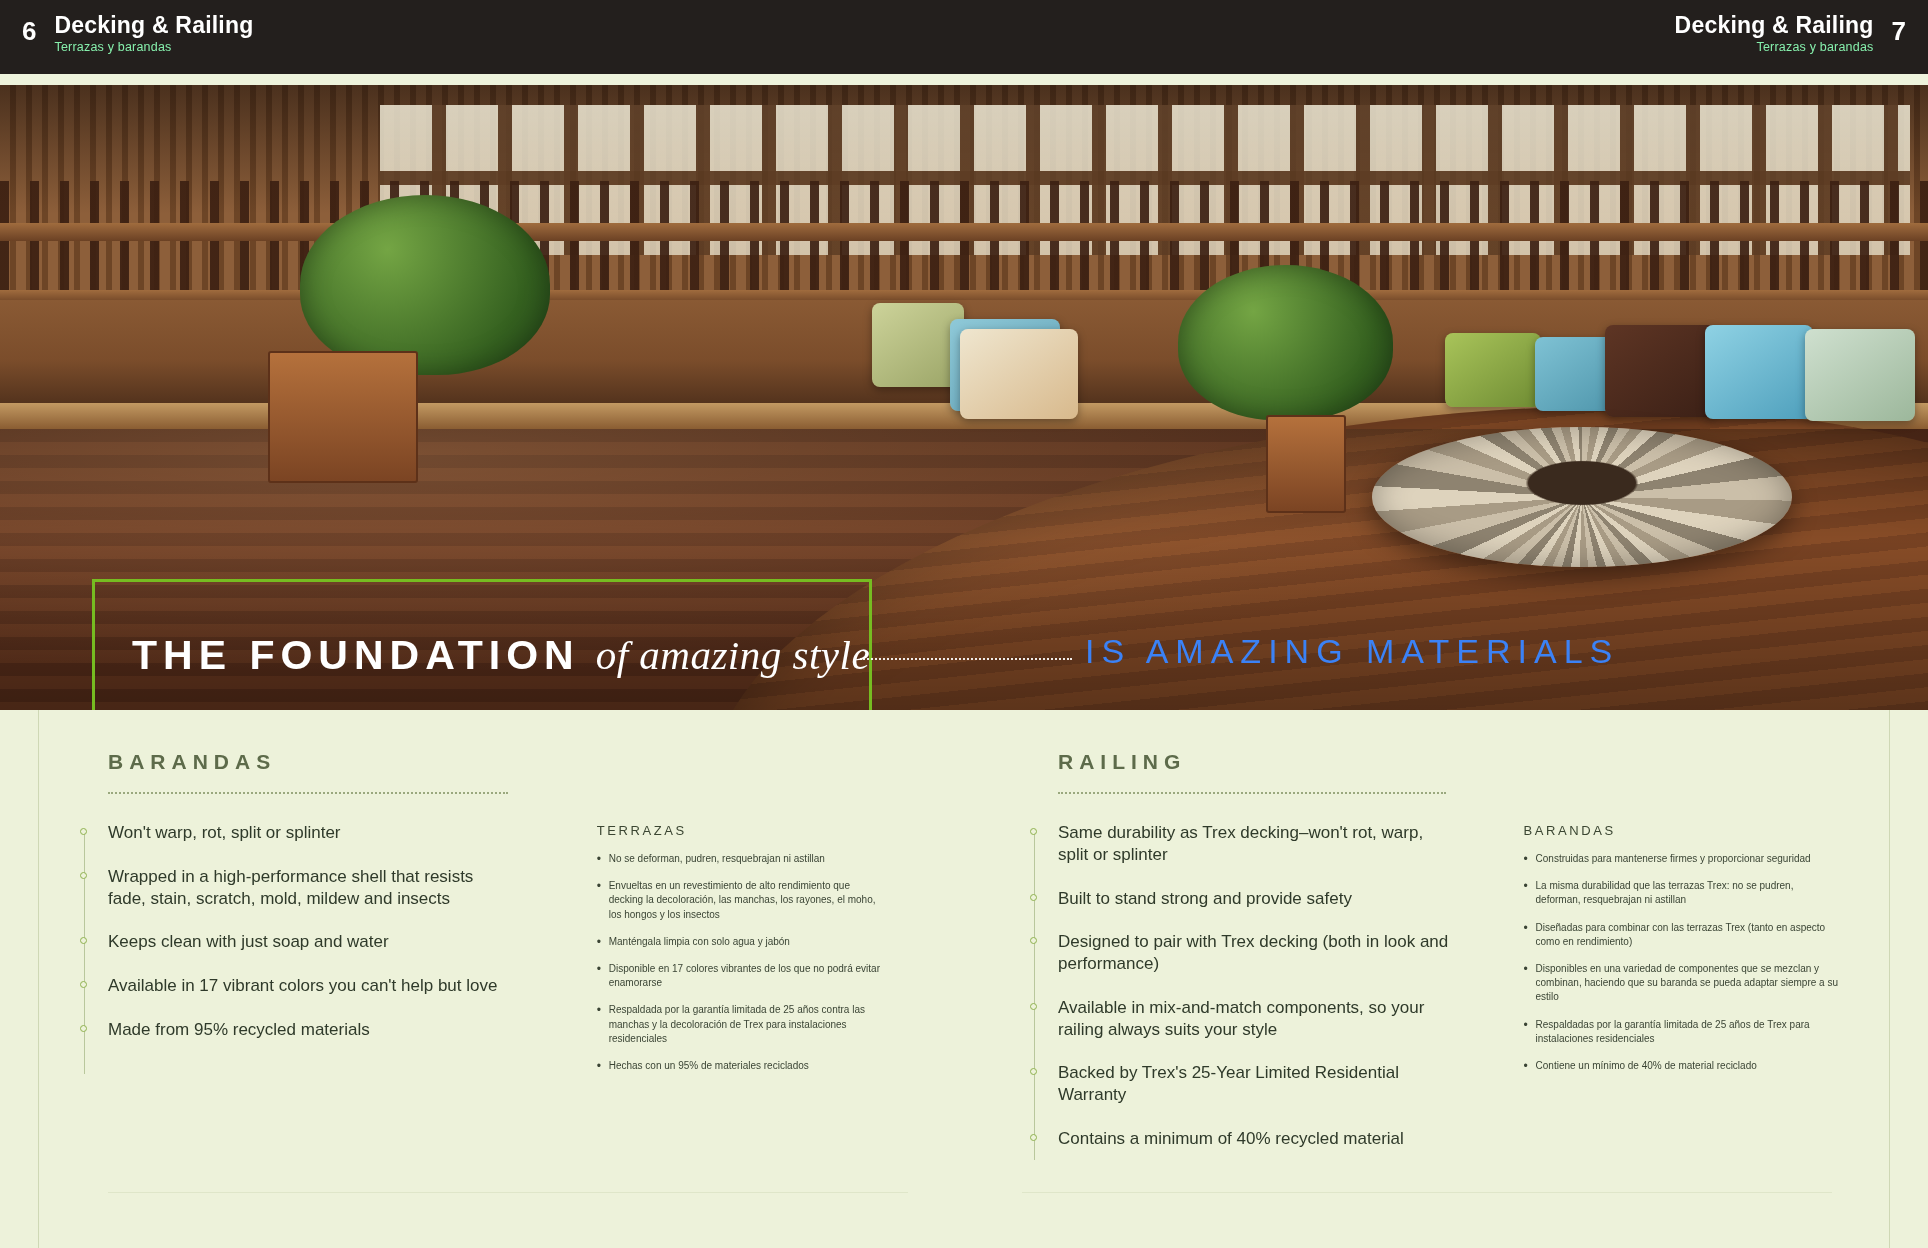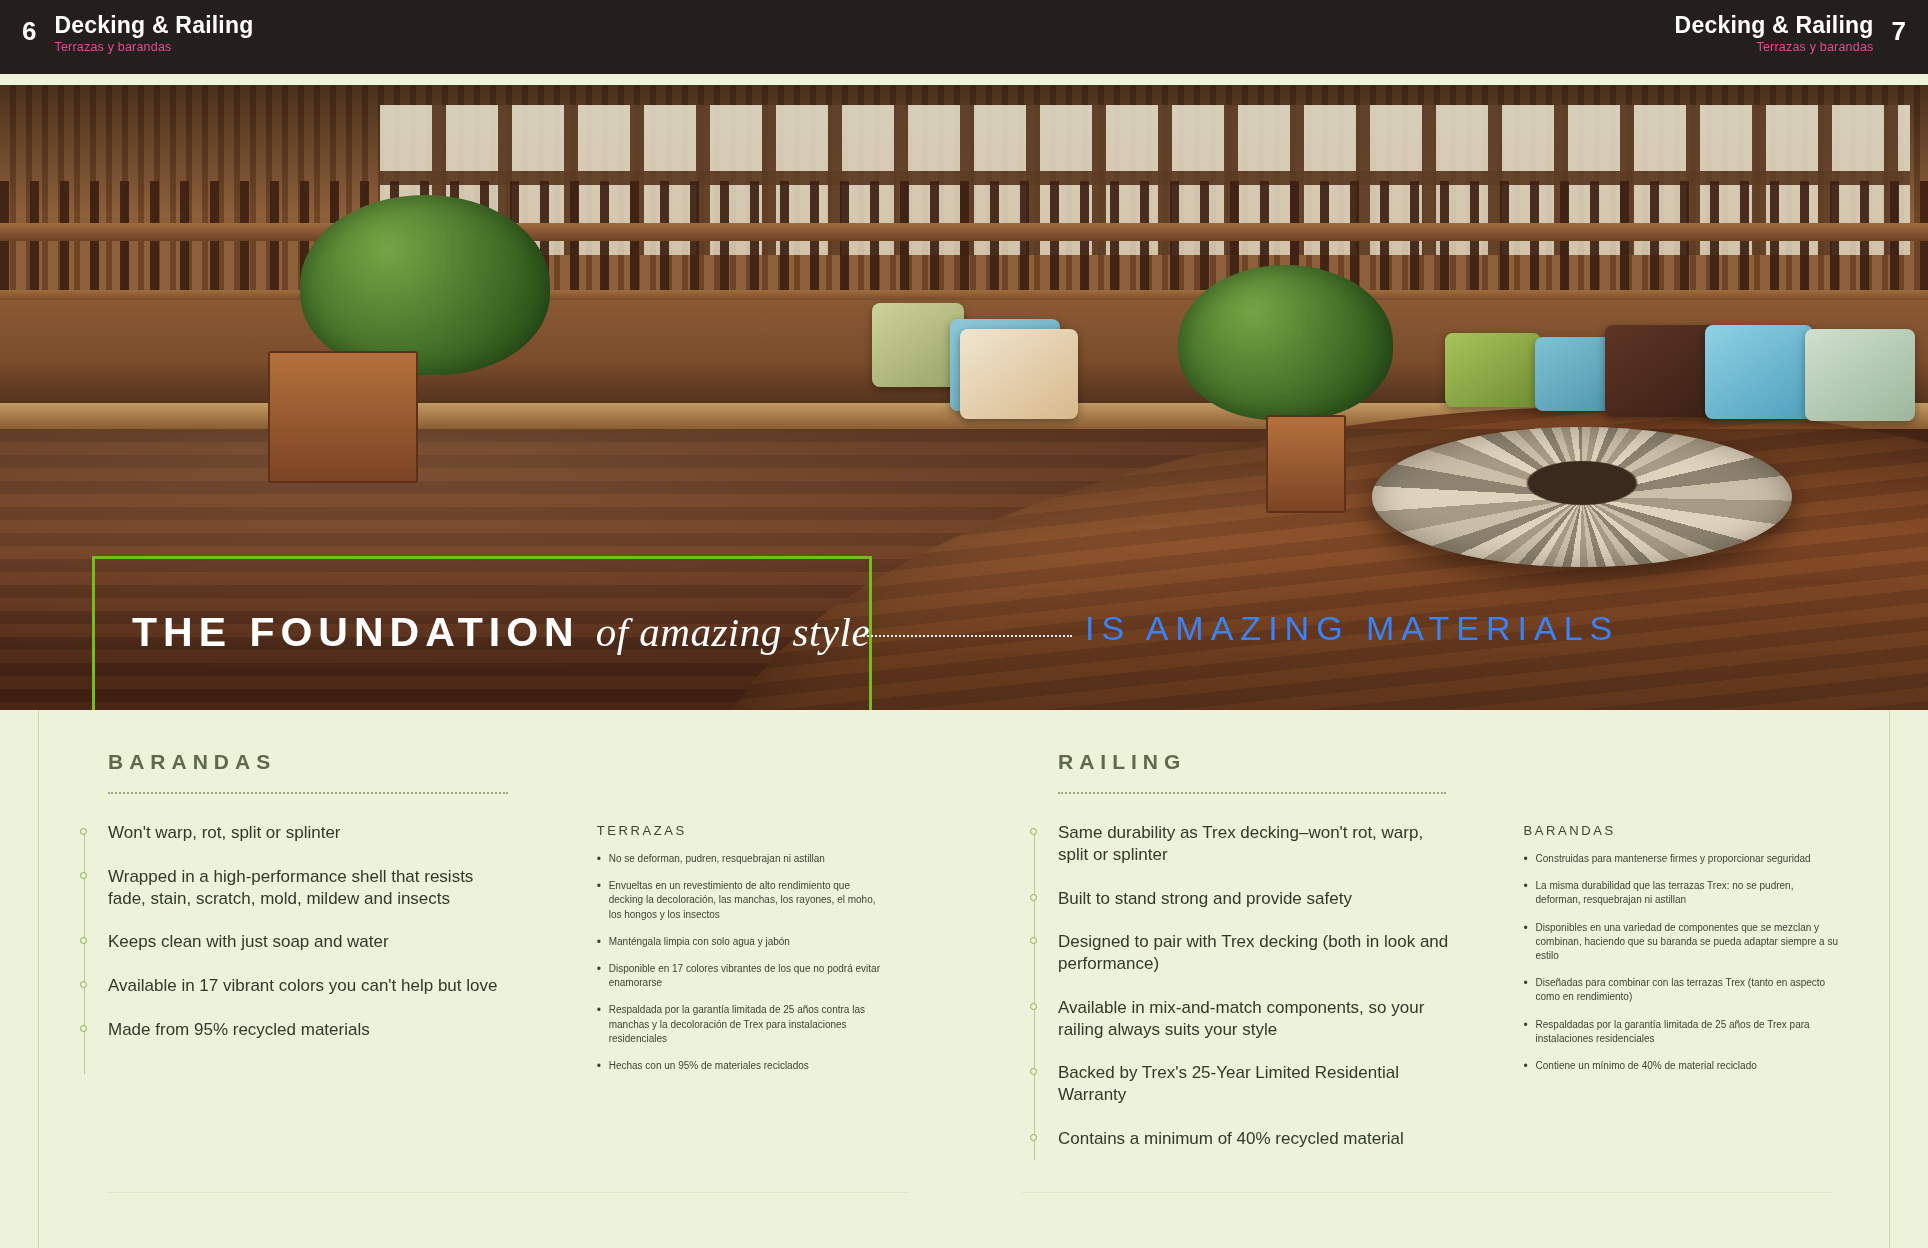--- a/index.html
+++ b/index.html
@@ -33,21 +33,21 @@
     font-size: 26px; font-weight: bold; line-height: 1;
     padding-top: 6px;
   }
   .hdr-titles { margin: 0 18px; }
   .hdr-titles.r { text-align: right; }
   .hdr-main {
     font-size: 23px; font-weight: bold; letter-spacing: .2px;
     line-height: 1.15;
   }
   .hdr-sub {
-    font-size: 12.5px; font-weight: normal; color: #ec4899;
+    font-size: 12.5px; font-weight: normal; color: #86efac;
     margin-top: 2px; letter-spacing: .2px;
   }
 
   
   .strip {
     position: absolute; left: 0; top: 74px;
     width: 1928px; height: 11px;
     background: #eef3dc;
   }
 
@@ -180,21 +180,21 @@
     width: 420px; height: 140px;
     border-radius: 50%;
     background:
       radial-gradient(ellipse at 50% 40%, #3a2a1e 18%, rgba(0,0,0,0) 19%),
       repeating-conic-gradient(from 0deg,
         #cbbfa9 0deg 7deg, #a89b85 7deg 14deg, #ded3bd 14deg 21deg, #8e8370 21deg 28deg);
     box-shadow: 0 10px 26px rgba(0,0,0,.45), inset 0 0 30px rgba(0,0,0,.3);
   }
 
   
-  .hero-type { position: absolute; left: 0; top: 68px; width: 1928px; height: 764px; }
+  .hero-type { position: absolute; left: 0; top: 91px; width: 1928px; height: 764px; }
   .green-box {
     position: absolute; left: 92px; top: 488px;
     width: 780px; height: 157px;
     border: 3px solid #76bc21;
   }
   .foundation-line {
     position: absolute; left: 132px; top: 540px;
     color: #ffffff; white-space: nowrap;
   }
   .foundation-line .t1 {
@@ -393,22 +393,22 @@
       <div class="b-en"><span class="dot"></span><span>Built to stand strong and provide safety</span></div>
       <div class="b-en"><span class="dot"></span><span>Designed to pair with Trex decking (both in look and performance)</span></div>
       <div class="b-en"><span class="dot"></span><span>Available in mix-and-match components, so your railing always suits your style</span></div>
       <div class="b-en"><span class="dot"></span><span>Backed by Trex's 25-Year Limited Residential Warranty</span></div>
       <div class="b-en"><span class="dot"></span><span>Contains a minimum of 40% recycled material</span></div>
     </div>
     <div class="bullets-es wide">
       <div class="es-head">BARANDAS</div>
       <div class="b-es">Construidas para mantenerse firmes y proporcionar seguridad</div>
       <div class="b-es">La misma durabilidad que las terrazas Trex: no se pudren, deforman, resquebrajan ni astillan</div>
+      <div class="b-es">Diseñadas para combinar con las terrazas Trex (tanto en aspecto como en rendimiento)</div>
       <div class="b-es">Disponibles en una variedad de componentes que se mezclan y combinan, haciendo que su baranda se pueda adaptar siempre  a su estilo</div>
-      <div class="b-es">Diseñadas para combinar con las terrazas Trex (tanto en aspecto como en rendimiento)</div>
       <div class="b-es">Respaldadas por la garantía limitada de 25 años de Trex para instalaciones residenciales</div>
       <div class="b-es">Contiene un mínimo de 40% de material reciclado</div>
     </div>
   </div>
 </div>
 
 <div class="footer-rule"></div>
 <div class="footer-rule r"></div>
 
 </body></html>

